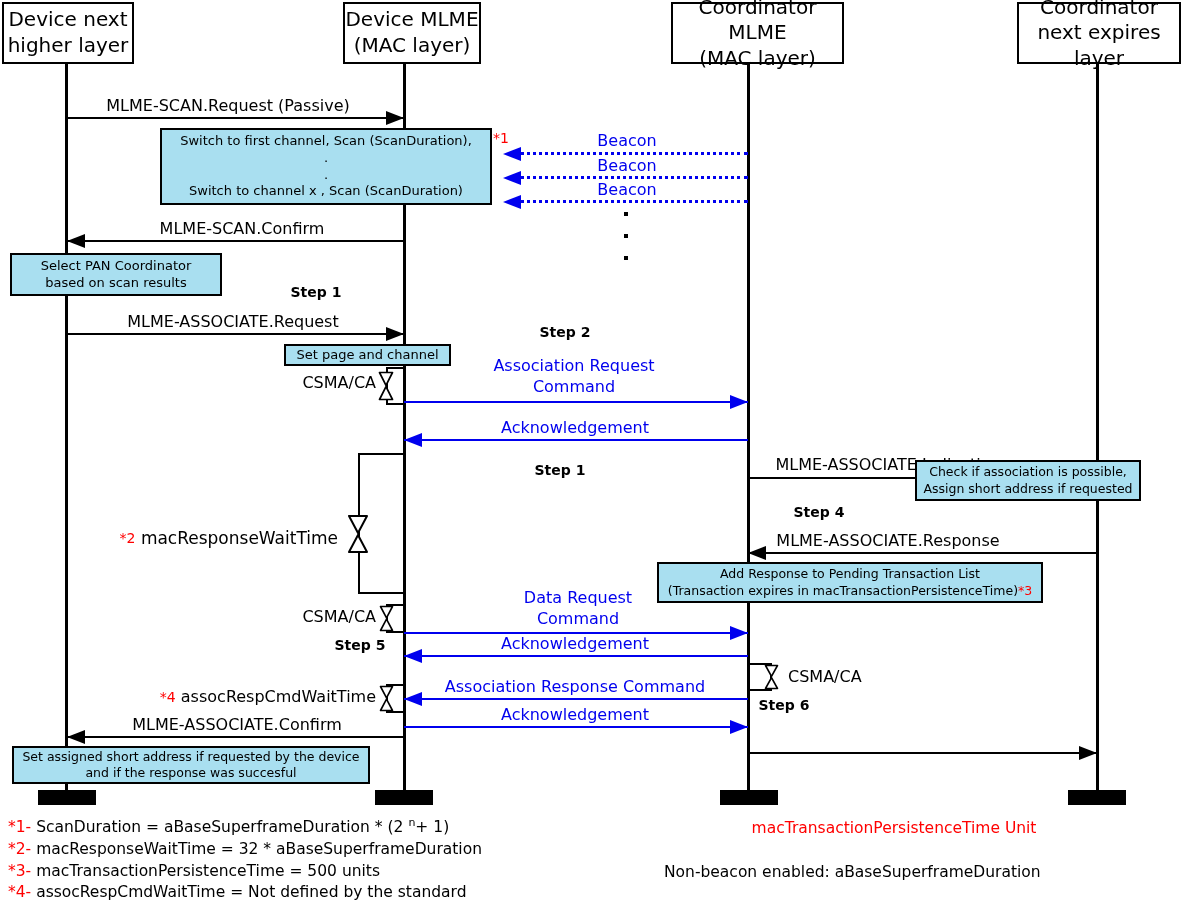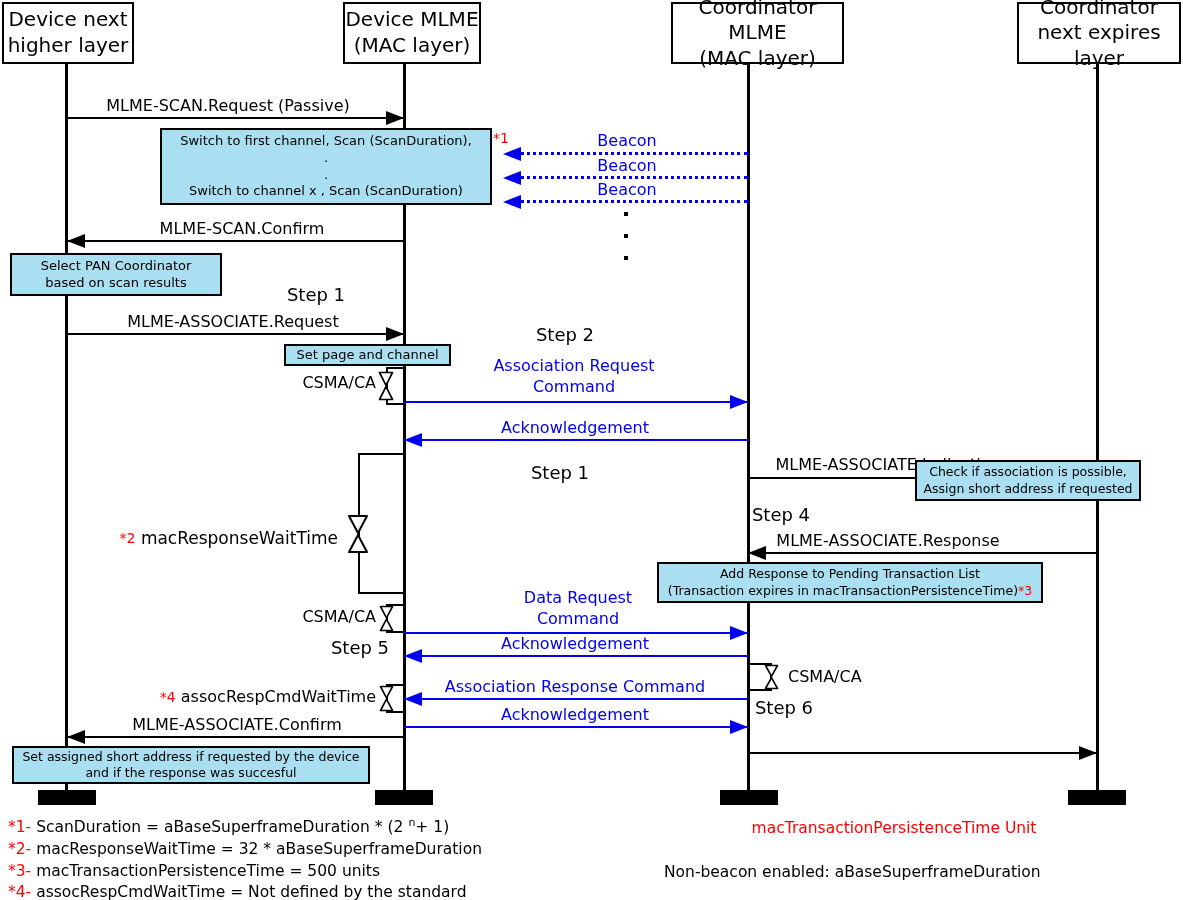--- a/index.html
+++ b/index.html
@@ -14,21 +14,21 @@
   .mlabel{font-size:16px;text-align:center;transform:translateX(-50%);white-space:pre-line;line-height:1.3}
   .blue-t{color:var(--blue)}
   .line{height:0;border-top:2px solid #000}
   .line.bluel{border-top:2.5px solid var(--blue)}
   .line.dotted{border-top:3px dotted var(--blue)}
   .head{width:0;height:0;border-top:7px solid transparent;border-bottom:7px solid transparent}
   .head.right{border-left:18px solid #000}
   .head.left{border-right:18px solid #000}
   .head.blueh.right{border-left-color:var(--blue)}
   .head.blueh.left{border-right-color:var(--blue)}
-  .step{font-weight:normal;font-size:18px;transform:translateX(-50%);white-space:nowrap}
+  .step{font-weight:bold;font-size:14px;transform:translateX(-50%);white-space:nowrap}
   .note{background:var(--note_bg);border:2px solid #000;display:flex;flex-direction:column;align-items:center;
         justify-content:center;text-align:center;font-size:13px;line-height:1.3;white-space:pre-line;box-sizing:border-box}
   .note.small{font-size:12.5px}
   .bracket{border:2px solid #000;box-sizing:border-box}
   .bracket.open-right{border-right:none}
   .bracket.open-left{border-left:none}
   .timer-label{font-size:16px;white-space:nowrap}
   .timer-label.big{font-size:17px}
   .red-t{color:var(--red)}
   .marker{font-size:14px}
@@ -129,21 +129,21 @@
     <span>macResponseWaitTime</span>
   </div>
 
   <div class="abs mlabel" style="left:888px;top:455px">MLME-ASSOCIATE.Indication</div>
   <div class="abs line" style="left:748px;top:477px;width:349px"></div>
   <div class="abs head right" style="left:1079px;top:471px"></div>
 
   <div class="abs note small" style="left:915px;top:460px;width:226px;height:41px">Check if association is possible,
 Assign short address if requested</div>
 
-  <div class="abs step" style="left:781px;top:504px">Step 4</div>
+  <div class="abs step" style="left:819px;top:504px">Step 4</div>
 
   <div class="abs mlabel" style="left:888px;top:531px">MLME-ASSOCIATE.Response</div>
   <div class="abs line" style="left:748px;top:552px;width:349px"></div>
   <div class="abs head left" style="left:748px;top:546px"></div>
 
   <div class="abs note small" style="left:657px;top:562px;width:386px;height:41px">
     <div>Add Response to Pending Transaction List</div>
     <div class="inline-row">
       <span>(Transaction expires in macTransactionPersistenceTime)</span><span class="red-t">*3</span>
     </div>

